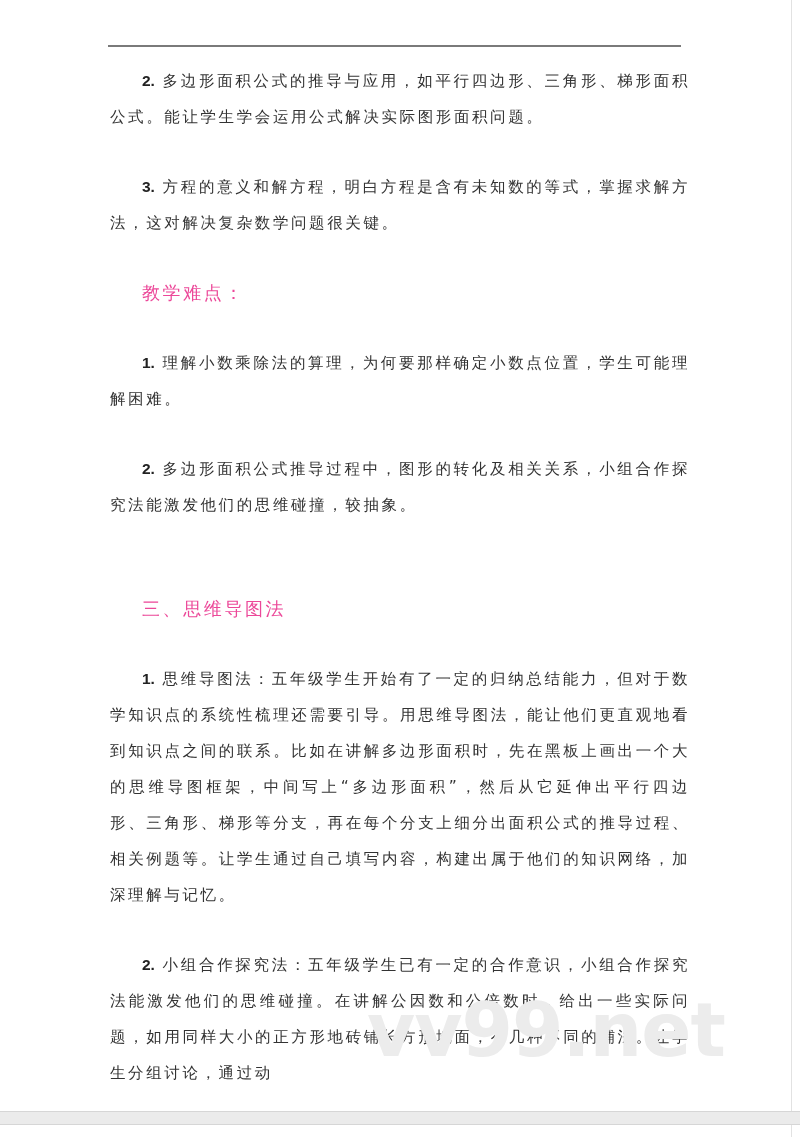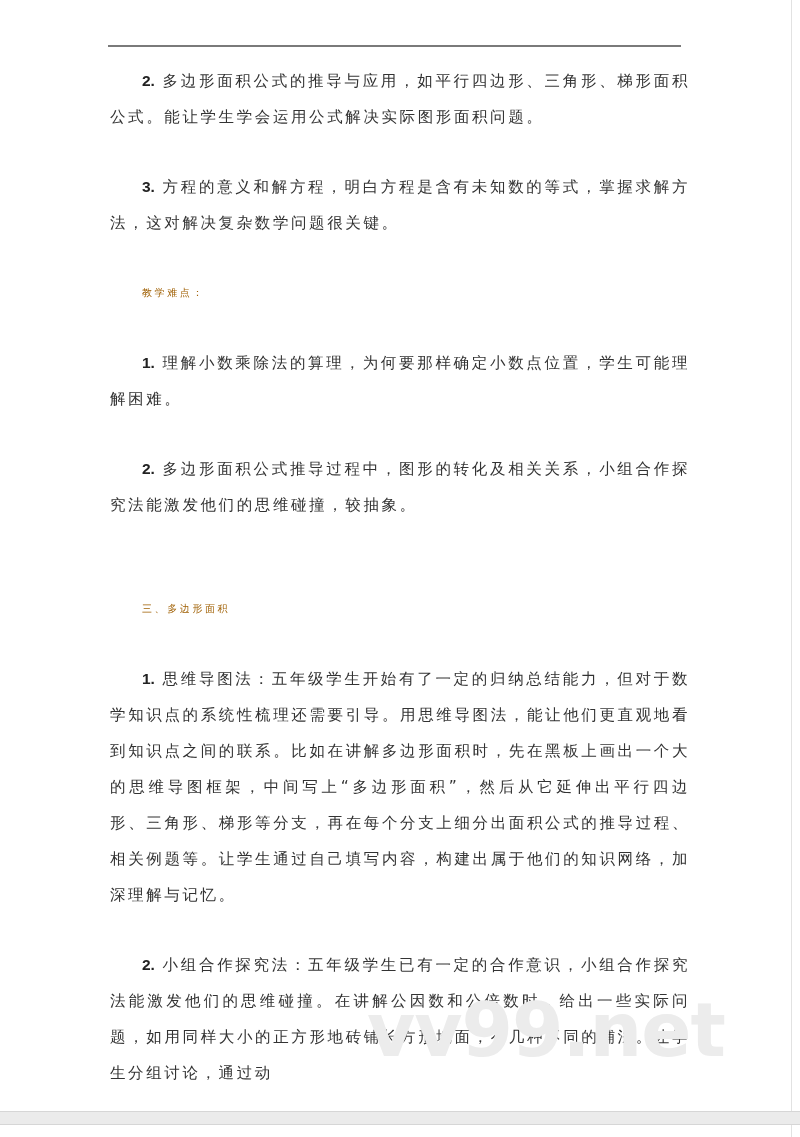--- a/index.html
+++ b/index.html
@@ -48,26 +48,26 @@
       color: #333333;
     }
     .para .num {
       font-weight: bold;
       color: #222222;
       letter-spacing: 0;
       font-family: "Liberation Sans", "DejaVu Sans", sans-serif;
     }
     .p-gap { height: 34px; }
     .heading {
-      font-size: 10px;
+      font-size: 18px;
       line-height: 36px;
       letter-spacing: 2.6px;
       text-indent: 32px;
       margin: 0;
-      color: #a16207;
+      color: #ec4899;
     }
     .watermark {
       position: absolute;
       left: 367px;
       top: 990px;
       font-family: "DejaVu Sans", "Liberation Sans", sans-serif;
       font-weight: bold;
       font-size: 74px;
       letter-spacing: -1px;
       color: #ececec;
@@ -104,21 +104,21 @@
     <div class="p-gap"></div>
     <p class="para"><span class="num">3.</span><span> 方程的意义和解方程，明白方程是含有未知数的等式，掌握求解方法，这对解决复杂数学问题很关键。</span></p>
     <div class="p-gap"></div>
     <p class="heading">教学难点：</p>
     <div class="p-gap"></div>
     <p class="para"><span class="num">1.</span><span> 理解小数乘除法的算理，为何要那样确定小数点位置，学生可能理解困难。</span></p>
     <div class="p-gap"></div>
     <p class="para"><span class="num">2.</span><span> 多边形面积公式推导过程中，图形的转化及相关关系，小组合作探究法能激发他们的思维碰撞，较抽象。</span></p>
     <div class="p-gap"></div>
     <div class="p-gap"></div>
-    <p class="heading">三、多边形面积</p>
+    <p class="heading">三、思维导图法</p>
     <div class="p-gap"></div>
     <p class="para"><span class="num">1.</span><span> 思维导图法：五年级学生开始有了一定的归纳总结能力，但对于数学知识点的系统性梳理还需要引导。用思维导图法，能让他们更直观地看到知识点之间的联系。比如在讲解多边形面积时，先在黑板上画出一个大的思维导图框架，中间写上“多边形面积”，然后从它延伸出平行四边形、三角形、梯形等分支，再在每个分支上细分出面积公式的推导过程、相关例题等。让学生通过自己填写内容，构建出属于他们的知识网络，加深理解与记忆。</span></p>
     <div class="p-gap"></div>
     <p class="para"><span class="num">2.</span><span> 小组合作探究法：五年级学生已有一定的合作意识，小组合作探究法能激发他们的思维碰撞。在讲解公因数和公倍数时，给出一些实际问题，如用同样大小的正方形地砖铺长方形地面，有几种不同的铺法。让学生分组讨论，通过动</span></p>
   </div>
 
   <div class="watermark">vv99.net</div>
 </div>
 
 <div class="page-sep"></div>

